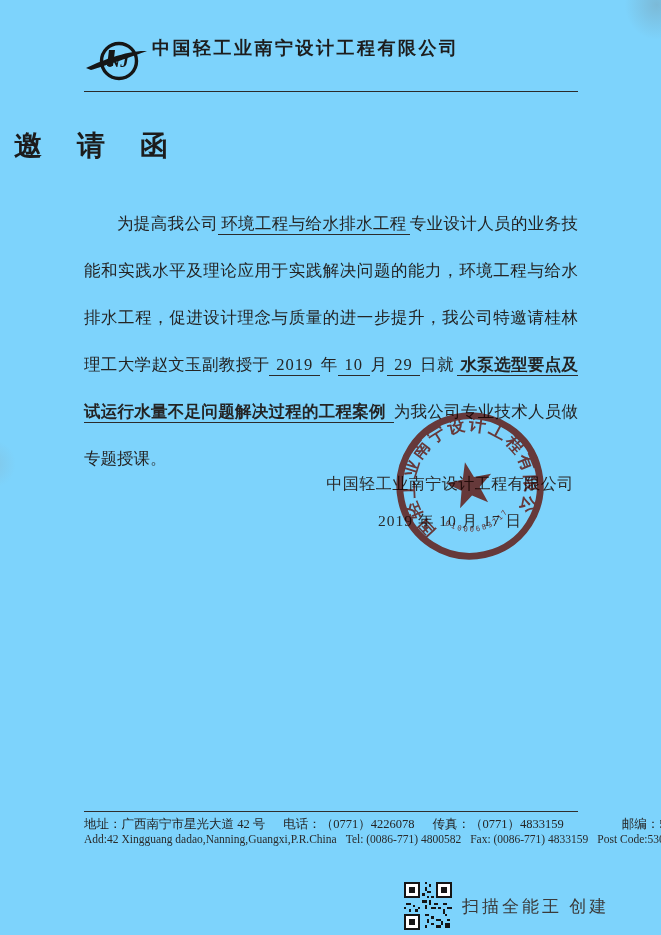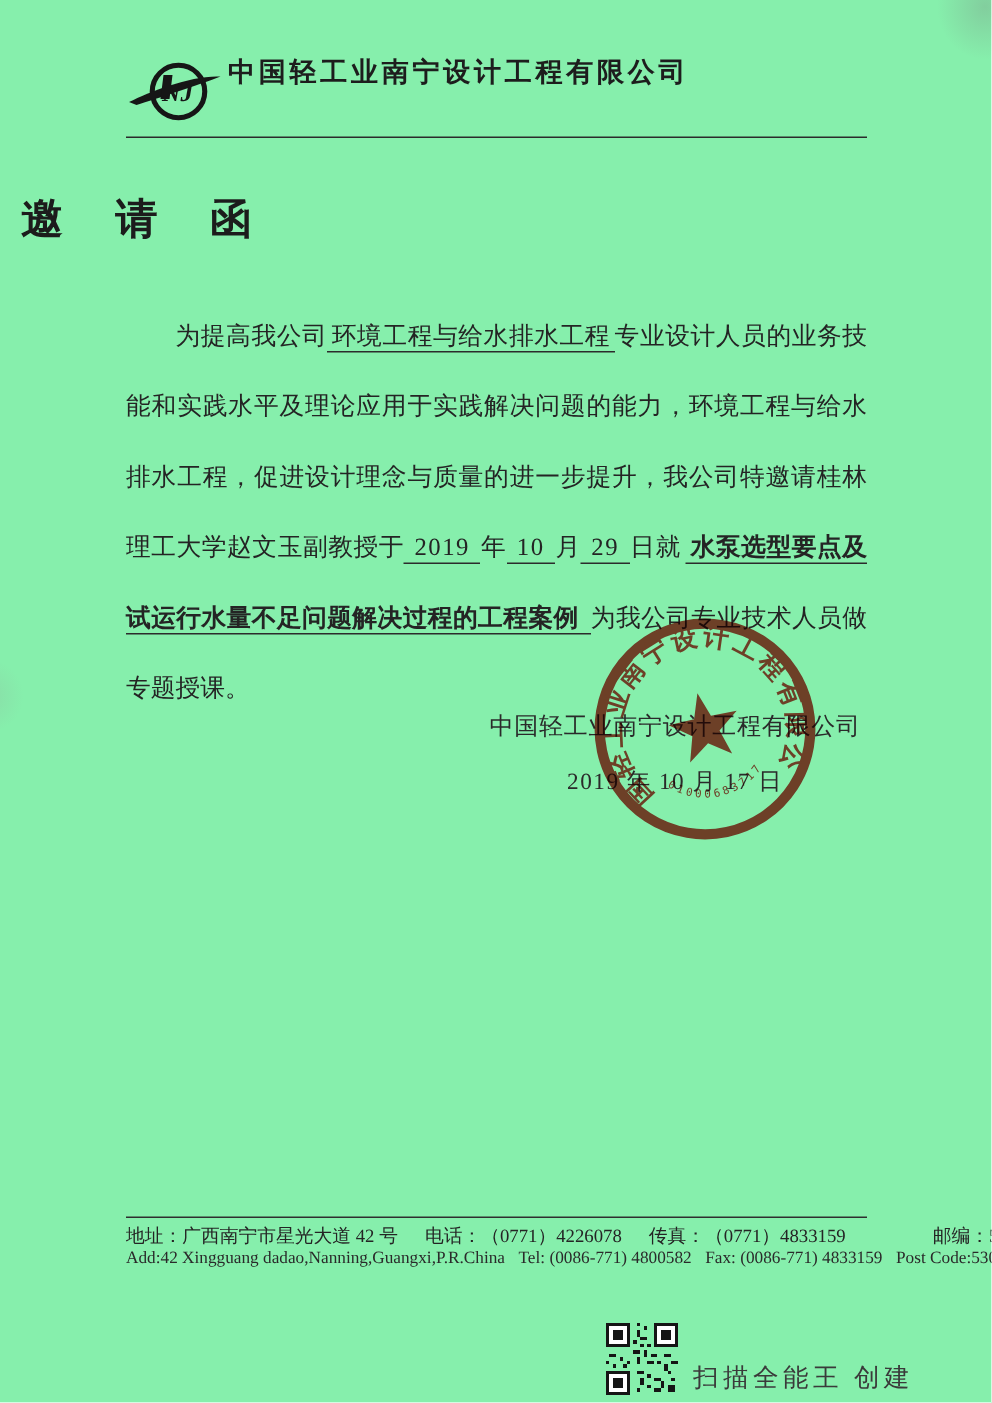--- a/index.html
+++ b/index.html
@@ -4,21 +4,21 @@
 <style>
   * { margin: 0; padding: 0; box-sizing: border-box; }
   html, body { background: #ffffff; }
   body {
     width: 661px; height: 935px;
     position: relative;
     font-family: "Liberation Serif", "DejaVu Serif", serif;
     color: #262626;
     overflow: hidden;
   }
-  .page { position: absolute; inset: 0; background: #86efac; }
+  .page { position: absolute; inset: 0; background: #7dd3fc; }
 
   
   .letterhead { position: absolute; left: 84px; top: 34px; width: 494px; }
   .logo-row { display: flex; align-items: flex-start; }
   .logo { width: 66px; height: 52px; flex: 0 0 auto; margin-top: 2px; }
   .names { margin-left: 2px; }
   .company-cn {
     font-size: 18px; font-weight: 700; letter-spacing: 2.5px;
     color: #1d1d1d; line-height: 24px; margin-top: 2px;
   }
@@ -82,21 +82,21 @@
   .footer-en {
     position: absolute; left: 84px; top: 833px; width: 560px;
     font-size: 11.5px; color: #2a2a2a; white-space: nowrap;
   }
   .footer-en span { margin-right: 9px; }
   .footer-en span:last-child { margin-right: 0; }
 
   
   .watermark {
     position: absolute; left: 404px; top: 882px;
-    display: flex; align-items: flex-end;
+    display: flex; align-items: center;
   }
   .qr { width: 48px; height: 48px; flex: 0 0 auto; }
   .wm-label { font-size: 17px; color: #3a3a3a; margin-left: 10px; letter-spacing: 3px; }
 
   
   .smudge-tr {
     position: absolute; right: 0; top: 0; width: 42px; height: 46px;
     background: radial-gradient(ellipse at 90% 10%, rgba(120,120,120,.28), rgba(255,255,255,0) 60%);
   }
   .smudge-left {

